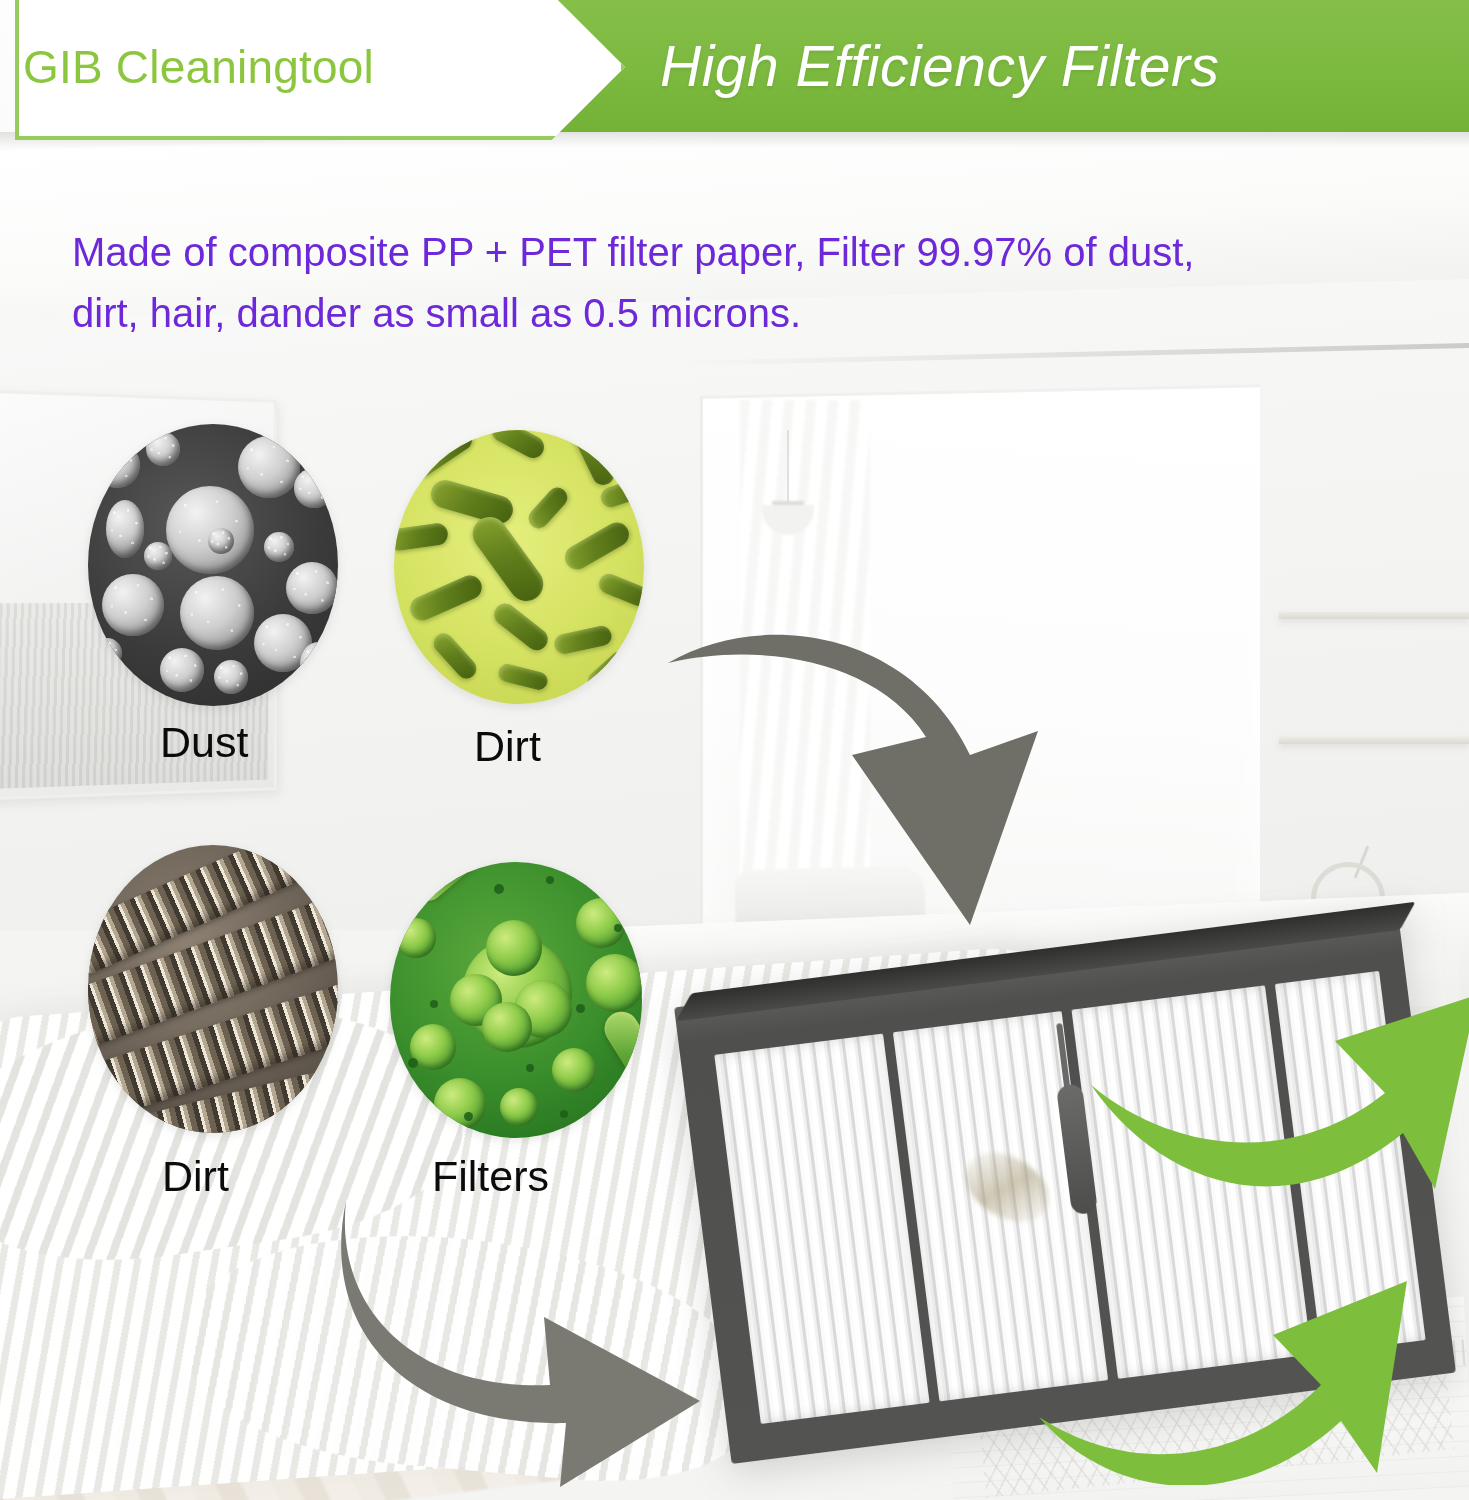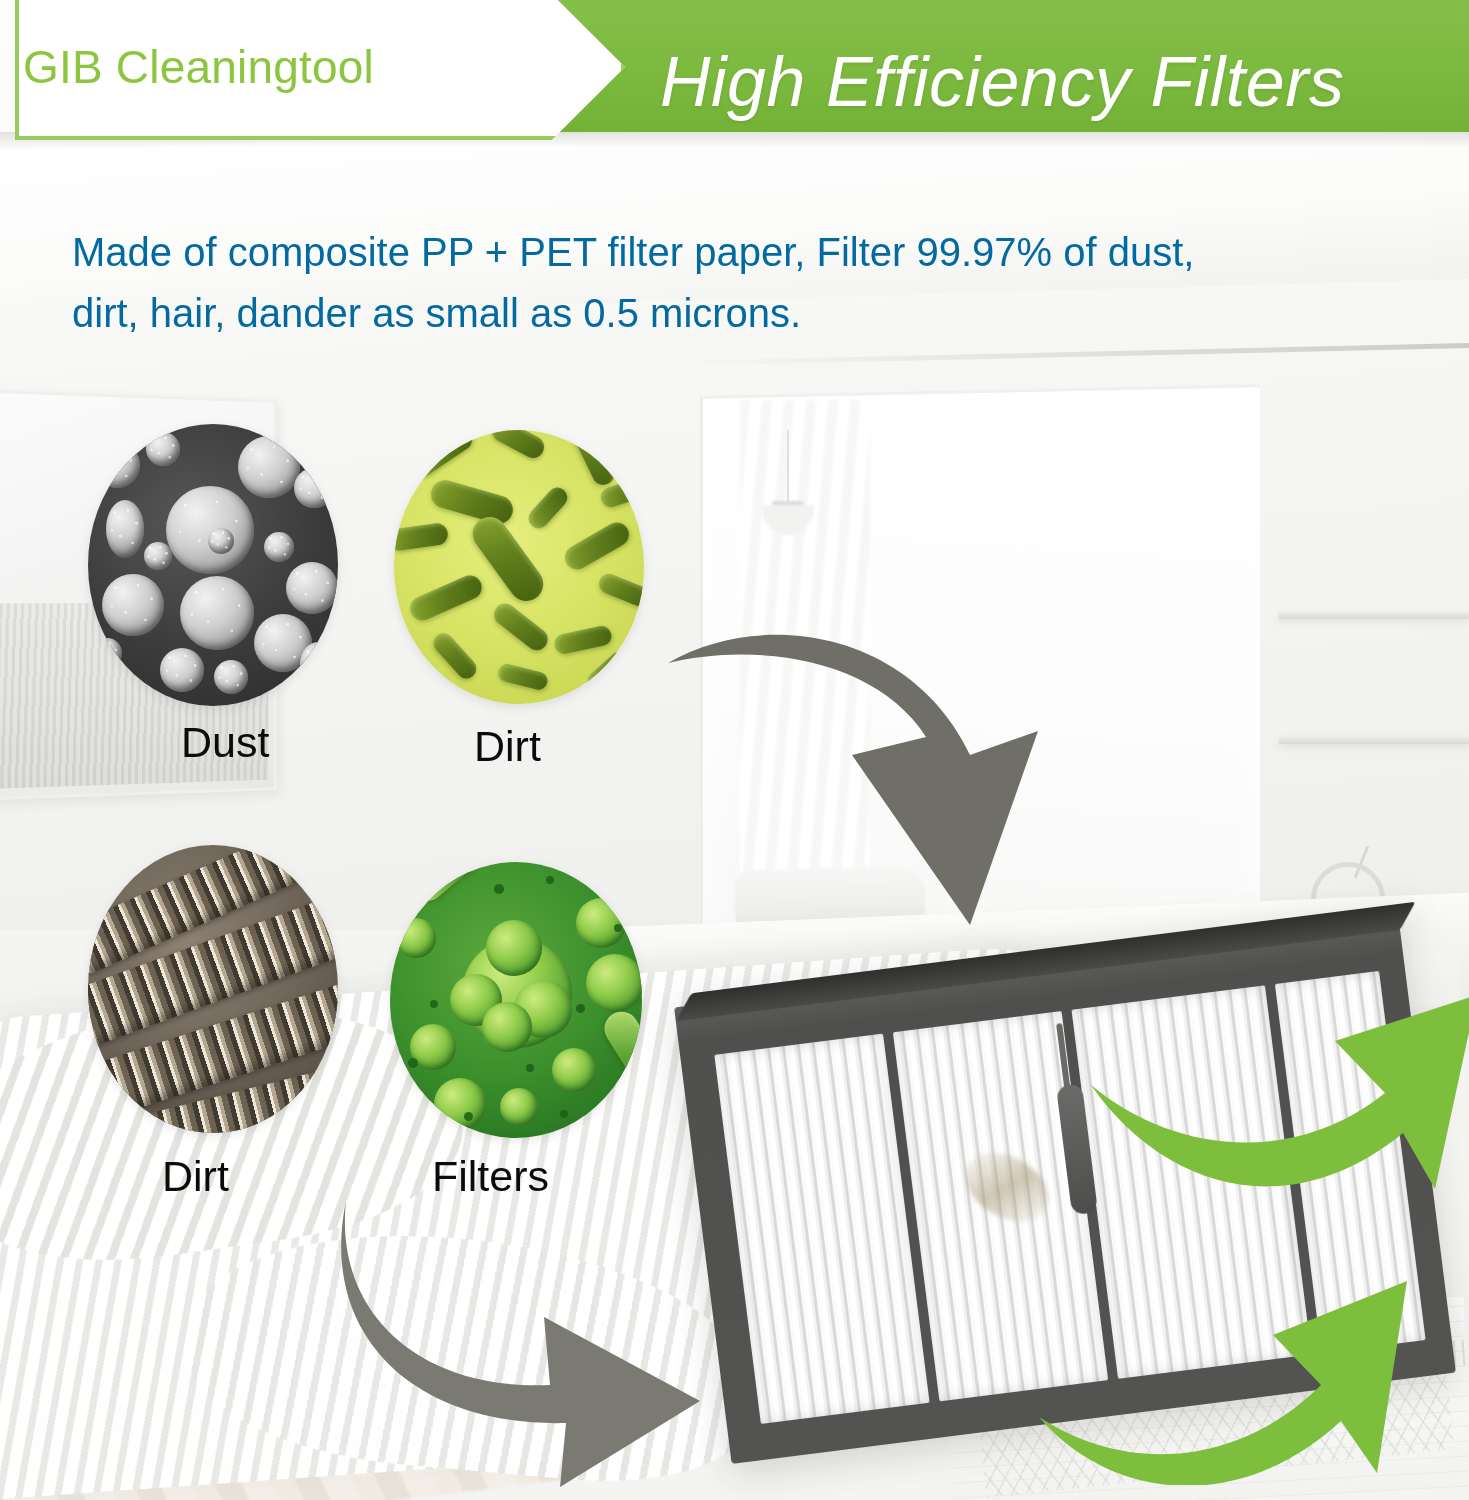--- a/index.html
+++ b/index.html
@@ -167,35 +167,35 @@
     border: 4px solid #97cc5d;
     -webkit-clip-path: polygon(0 0, 88% 0, 100% 50%, 88% 100%, 0 100%);
     clip-path: polygon(0 0, 88% 0, 100% 50%, 88% 100%, 0 100%);
     display: flex; align-items: center;
   }
   .brand {
     font-size: 46px; color: #8cc63f; letter-spacing: .2px;
     padding-left: 4px; white-space: nowrap; font-weight: 400;
   }
   .banner-title {
-    position: absolute; left: 625px; top: 16px; height: 132px;
+    position: absolute; left: 625px; top: 0; height: 132px;
     display: flex; align-items: center;
-    font-size: 70px; font-style: italic; color: #ffffff;
+    font-size: 57px; font-style: italic; color: #ffffff;
     font-weight: 400; letter-spacing: .5px; white-space: nowrap;
     text-shadow: 0 2px 3px rgba(90,130,50,.25);
   }
   .header-shadow {
     position: absolute; left: 0; top: 132px; width: 1469px; height: 16px; z-index: 39;
     background: linear-gradient(180deg, rgba(150,150,145,.26), rgba(150,150,145,0));
   }
 
   
   .desc {
     position: absolute; left: 72px; top: 222px; width: 1320px; z-index: 30;
-    font-size: 40px; line-height: 1.52; color: #0369a1; font-weight: 400;
+    font-size: 40px; line-height: 1.52; color: #6d28d9; font-weight: 400;
   }
 
   
   .circle {
     position: absolute; border-radius: 50%; overflow: hidden; z-index: 25;
     box-shadow: 0 3px 10px rgba(120,120,115,.18);
   }
   .clabel {
     position: absolute; z-index: 26; font-size: 43px; color: #0b0b0b;
     font-weight: 400; white-space: nowrap;
@@ -401,21 +401,21 @@
     <div class="sp" style="left:14px; top:150px;width:62px; height:62px;"></div>
     <div class="sp" style="left:176px;top:108px;width:30px; height:30px;"></div>
     <div class="sp" style="left:198px;top:138px;width:52px; height:52px;"></div>
     <div class="sp" style="left:166px;top:190px;width:58px; height:58px;"></div>
     <div class="sp" style="left:72px;  top:224px;width:44px; height:44px;"></div>
     <div class="sp" style="left:126px;top:236px;width:34px; height:34px;"></div>
     <div class="sp" style="left:4px;  top:214px;width:30px; height:30px;"></div>
     <div class="sp" style="left:212px;top:218px;width:36px; height:44px;"></div>
     <div class="sp" style="left:120px;top:104px;width:26px; height:26px;"></div>
   </div>
-  <div class="clabel" style="left:160px; top:718px;padding-left:21px;">Dust</div>
+  <div class="clabel" style="left:160px; top:718px;">Dust</div>
 
   <div class="circle c-dirt">
     <div class="dirt-bg"></div>
     <div class="rod" style="left:12px;  top:10px;  width:70px; height:24px; transform:rotate(-34deg);"></div>
     <div class="rod" style="left:96px;  top:-2px;  width:56px; height:22px; transform:rotate(28deg);"></div>
     <div class="rod" style="left:168px; top:14px;  width:64px; height:22px; transform:rotate(64deg);"></div>
     <div class="rod" style="left:206px; top:52px;  width:54px; height:20px; transform:rotate(-18deg);"></div>
     <div class="rod" style="left:36px;  top:58px;  width:84px; height:28px; transform:rotate(16deg);"></div>
     <div class="rod" style="left:130px; top:68px;  width:48px; height:20px; transform:rotate(-48deg);"></div>
     <div class="rod" style="left:-6px;  top:96px;  width:60px; height:22px; transform:rotate(-8deg);"></div>

